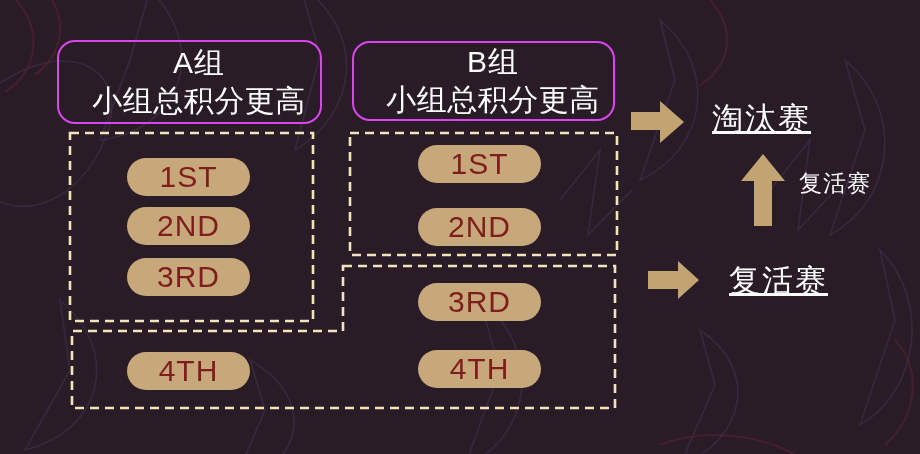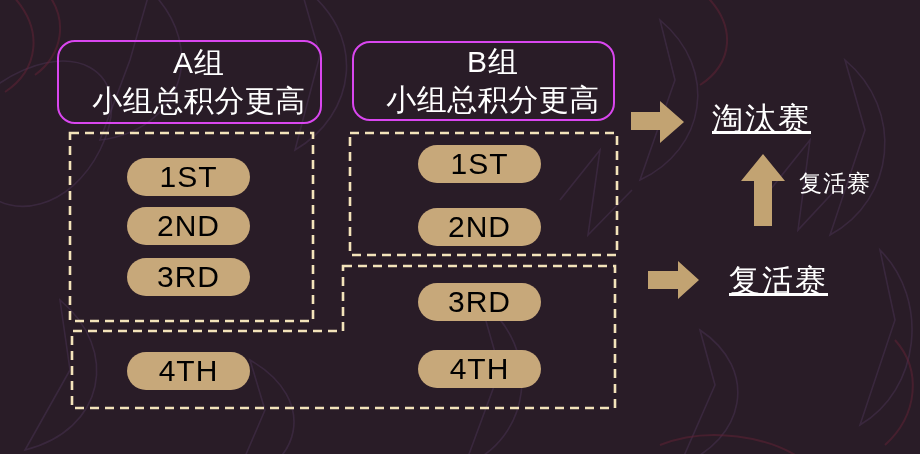--- a/index.html
+++ b/index.html
@@ -19,21 +19,21 @@
     display:flex;flex-direction:column;justify-content:center;padding-left:19px;
   }
   .box-a{left:57px;top:40px;width:265px;height:84px;}
   .box-b{left:352px;top:41px;width:263px;height:80px;}
   .label-box .l1{font-size:30px;line-height:38px;font-weight:500;letter-spacing:1px;}
   .label-box .l2{font-size:30px;line-height:38px;font-weight:500;letter-spacing:0.5px;}
 
   
   .pill{
     position:absolute;width:123px;height:38px;border-radius:19px;
-    background:#c7a87a;color:#000000;
+    background:#c7a87a;color:#7f1d1d;
     font-size:30px;font-weight:500;letter-spacing:1px;
     display:flex;align-items:center;justify-content:center;
   }
   .a1{left:127px;top:158px;} .a2{left:127px;top:207px;}
   .a3{left:127px;top:258px;} .a4{left:127px;top:352px;}
   .b1{left:418px;top:145px;} .b2{left:418px;top:208px;}
   .b3{left:418px;top:283px;} .b4{left:418px;top:350px;}
 
   
   .flow-label{

